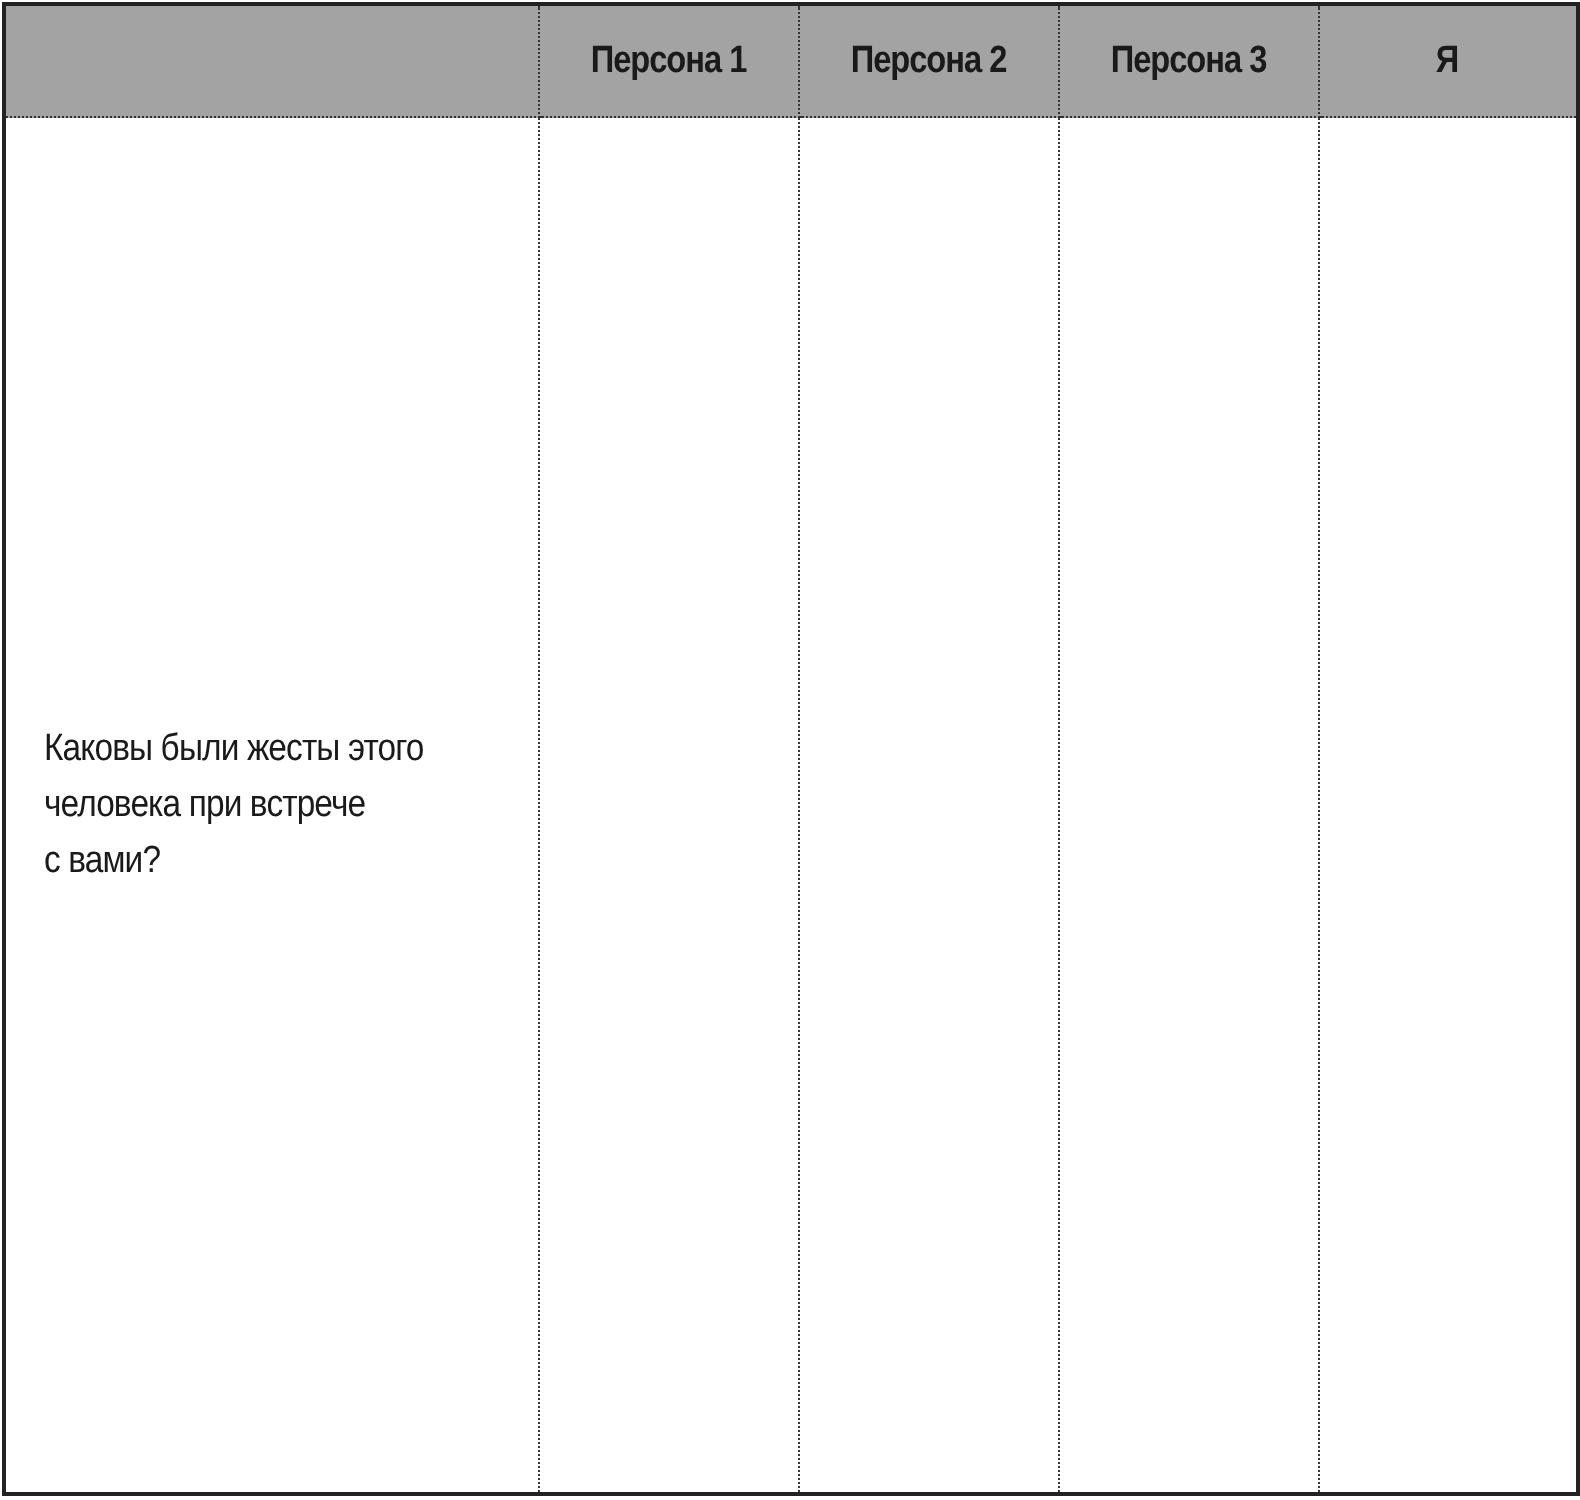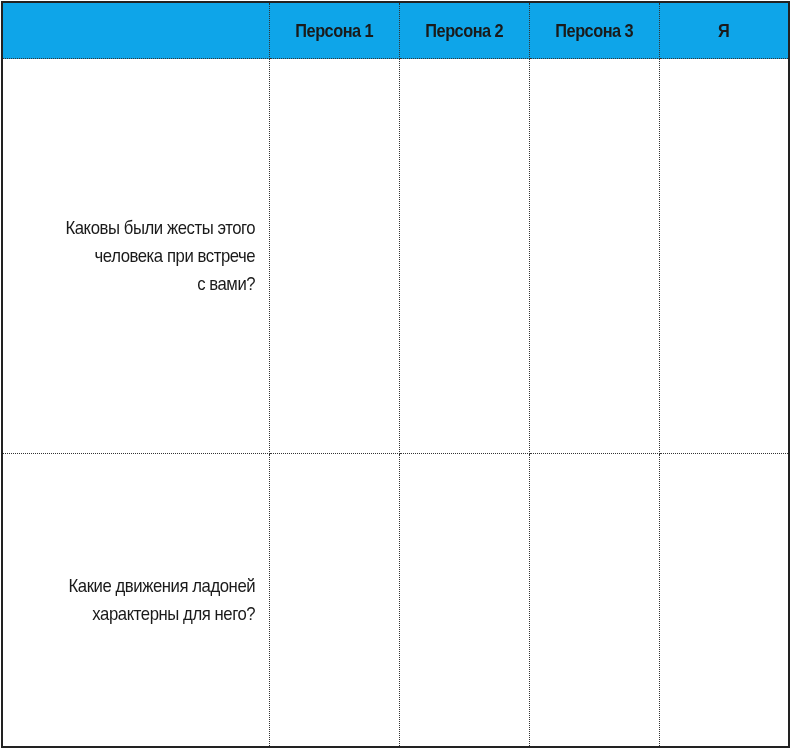--- a/index.html
+++ b/index.html
@@ -18,35 +18,35 @@
     .tbl col.c1 { width: 130px; }
     .tbl col.c2 { width: 130px; }
     .tbl col.c3 { width: 130px; }
     .tbl col.c4 { width: 130px; }
     .tbl th, .tbl td {
       border: 1px dotted #333;
       padding: 0;
       vertical-align: middle;
     }
     .tbl thead th {
-      background: #0ea5e9;
+      background: #a3a3a3;
       height: 55px;
       font-weight: bold;
       font-size: 19px;
       letter-spacing: -0.6px;
       text-align: center;
       transform-origin: center;
     }
     .tbl thead th span { display: inline-block; transform: scaleX(0.86); }
     .tbl tbody td.q {
       font-size: 19px;
       line-height: 28px;
       padding: 0 12px 0 19px;
       letter-spacing: -0.5px;
-      text-align: right;
+      text-align: left;
     }
     .tbl tbody td.q span { display: inline-block; transform: scaleX(0.88); transform-origin: left center; width: 113%; white-space: pre-line; }
     .tbl tbody td.ans { background: #ffffff; }
     .tbl thead th:first-child { border-left: none; }
   </style>
 </head>
 <body>
 
 <table class="tbl">
   <colgroup>
@@ -68,22 +68,14 @@
   <tbody>
     <tr style="height:116px">
       <td class="q"><span>Каковы были жесты этого
 человека при встрече
 с вами?</span></td>
       <td class="ans"></td>
       <td class="ans"></td>
       <td class="ans"></td>
       <td class="ans"></td>
     </tr>
-    <tr style="height:86px">
-      <td class="q"><span>Какие движения ладоней
-характерны для него?</span></td>
-      <td class="ans"></td>
-      <td class="ans"></td>
-      <td class="ans"></td>
-      <td class="ans"></td>
-    </tr>
   </tbody>
 </table>
 
 </body></html>

